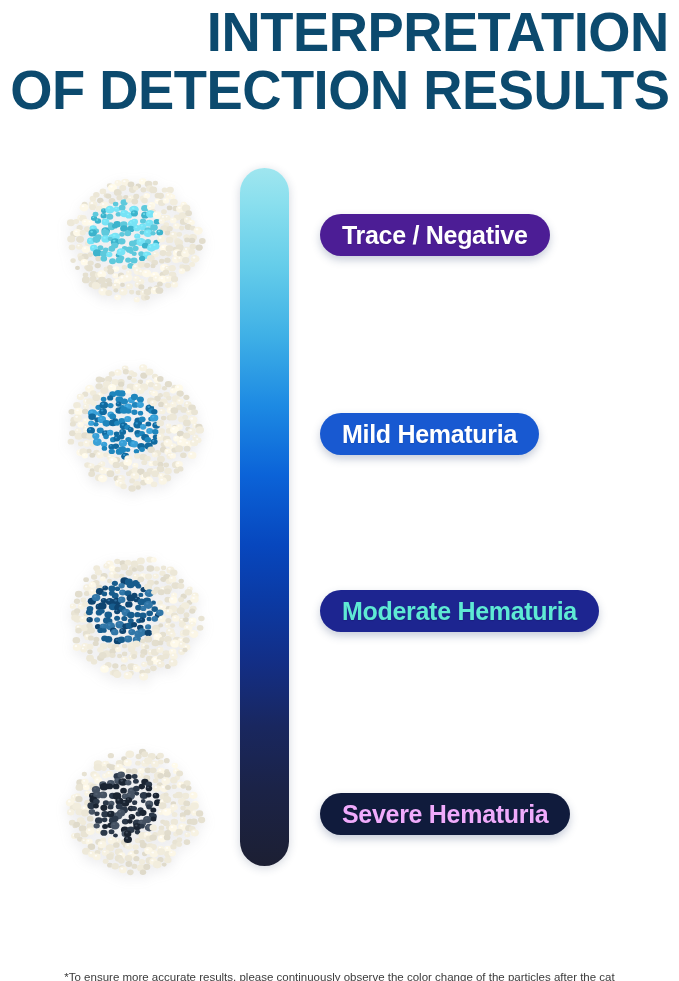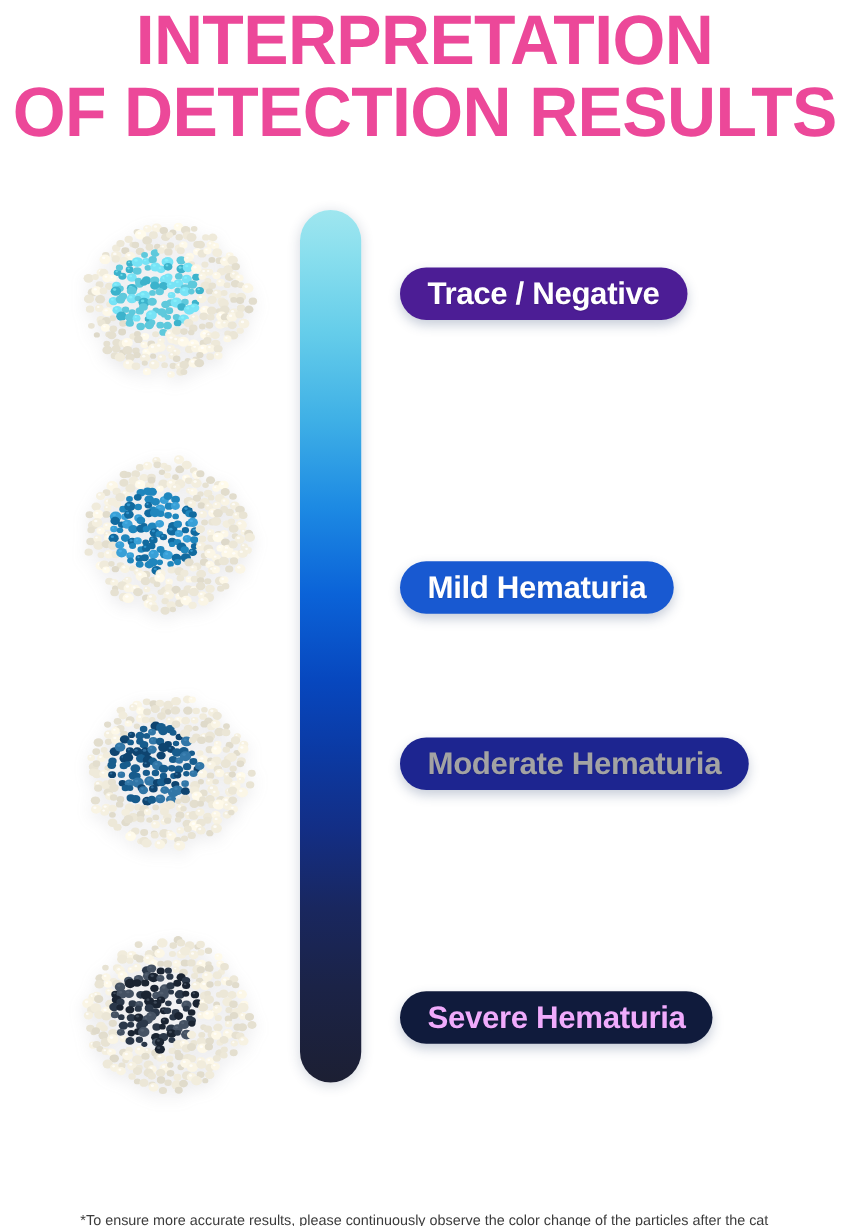--- a/index.html
+++ b/index.html
@@ -15,22 +15,22 @@
     font-family: "Liberation Sans", sans-serif;
     -webkit-font-smoothing: antialiased;
   }
 
   
   #title-block {
     position: absolute;
     top: 0px;
     left: 0px;
     width: 679px;
-    text-align: center;
-    color: #ec4899;
+    text-align: right;
+    color: #0c4a6e;
   }
   .title-line {
     font-family: "Liberation Sans Narrow", "Liberation Sans", sans-serif;
     font-weight: 700;
     font-size: 56px;
     line-height: 56px;
     letter-spacing: -0.5px;
     transform: scaleX(0.97);
     transform-origin: center;
     white-space: nowrap;
@@ -961,21 +961,21 @@
         <ellipse cx="86.91" cy="124.49" rx="4.48" ry="3.88" fill="#fef9e9"></ellipse>
         <ellipse cx="85.85" cy="123.20" rx="1.36" ry="1.06" fill="#ffffff" opacity="0.75"></ellipse>
         <ellipse cx="92.02" cy="128.27" rx="3.34" ry="2.89" fill="#f3eede"></ellipse>
         <ellipse cx="100.69" cy="124.96" rx="4.24" ry="3.67" fill="#faf5e5"></ellipse>
         <ellipse cx="99.67" cy="123.71" rx="1.32" ry="1.02" fill="#ffffff" opacity="0.75"></ellipse>
         <ellipse cx="61.69" cy="130.58" rx="3.15" ry="2.73" fill="#f1ecdc"></ellipse>
         <ellipse cx="70.09" cy="132.53" rx="3.72" ry="3.21" fill="#e7e2d2"></ellipse>
         <ellipse cx="76.25" cy="131.58" rx="2.57" ry="2.22" fill="#e3dece"></ellipse>
       </svg>
     </div>
-    <div class="pill" style="top: 413px; left: 320px; background: rgb(24, 89, 209); color: rgb(255, 255, 255); margin-top: 36px;">
+    <div class="pill" style="top: 413px; left: 320px; background: rgb(24, 89, 209); color: rgb(255, 255, 255);">
       <span class="pill-text">Mild Hematuria</span>
     </div>
     <div class="clump-wrap" style="top: 544px;">
       <svg class="clump" viewBox="0 0 152 146" width="152" height="146">
         <ellipse cx="47.61" cy="20.18" rx="4.13" ry="3.58" fill="#fbf6e6"></ellipse>
         <ellipse cx="46.62" cy="18.98" rx="1.27" ry="0.99" fill="#ffffff" opacity="0.75"></ellipse>
         <ellipse cx="55.34" cy="17.49" rx="3.13" ry="2.71" fill="#ede8d8"></ellipse>
         <ellipse cx="60.84" cy="18.98" rx="3.29" ry="2.84" fill="#ded9c9"></ellipse>
         <ellipse cx="65.90" cy="18.63" rx="3.37" ry="2.92" fill="#f0ebdb"></ellipse>
         <ellipse cx="72.56" cy="19.91" rx="3.91" ry="3.38" fill="#ece7d7"></ellipse>
@@ -1365,21 +1365,21 @@
         <ellipse cx="80.24" cy="128.16" rx="2.88" ry="2.49" fill="#e6e1d1"></ellipse>
         <ellipse cx="85.61" cy="126.88" rx="2.89" ry="2.50" fill="#e9e4d4"></ellipse>
         <ellipse cx="91.40" cy="124.37" rx="3.28" ry="2.83" fill="#e8e3d3"></ellipse>
         <ellipse cx="55.32" cy="130.51" rx="4.01" ry="3.47" fill="#f0ebdb"></ellipse>
         <ellipse cx="65.87" cy="131.60" rx="4.33" ry="3.75" fill="#f9f4e4"></ellipse>
         <ellipse cx="64.81" cy="130.32" rx="1.36" ry="1.05" fill="#ffffff" opacity="0.75"></ellipse>
         <ellipse cx="81.62" cy="132.65" rx="4.59" ry="3.97" fill="#f9f4e4"></ellipse>
         <ellipse cx="80.50" cy="131.30" rx="1.43" ry="1.12" fill="#ffffff" opacity="0.75"></ellipse>
       </svg>
     </div>
-    <div class="pill" style="top: 590px; left: 320px; background: rgb(29, 37, 144); color: #a3a3a3; justify-content: flex-end;">
+    <div class="pill" style="top: 590px; left: 320px; background: rgb(29, 37, 144); color: #5eead4; justify-content: flex-end;">
       <span class="pill-text">Moderate Hematuria</span>
     </div>
     <div class="clump-wrap" style="top: 739px;">
       <svg class="clump" viewBox="0 0 152 146" width="152" height="146">
         <ellipse cx="80.48" cy="12.97" rx="3.59" ry="3.10" fill="#ded9c9"></ellipse>
         <ellipse cx="48.87" cy="16.63" rx="3.14" ry="2.71" fill="#e5e0d0"></ellipse>
         <ellipse cx="62.08" cy="19.78" rx="2.81" ry="2.43" fill="#dfdaca"></ellipse>
         <ellipse cx="67.78" cy="15.36" rx="4.33" ry="3.74" fill="#f2eddd"></ellipse>
         <ellipse cx="76.62" cy="17.49" rx="3.05" ry="2.64" fill="#e6e1d1"></ellipse>
         <ellipse cx="82.75" cy="15.27" rx="3.40" ry="2.94" fill="#eae5d5"></ellipse>

